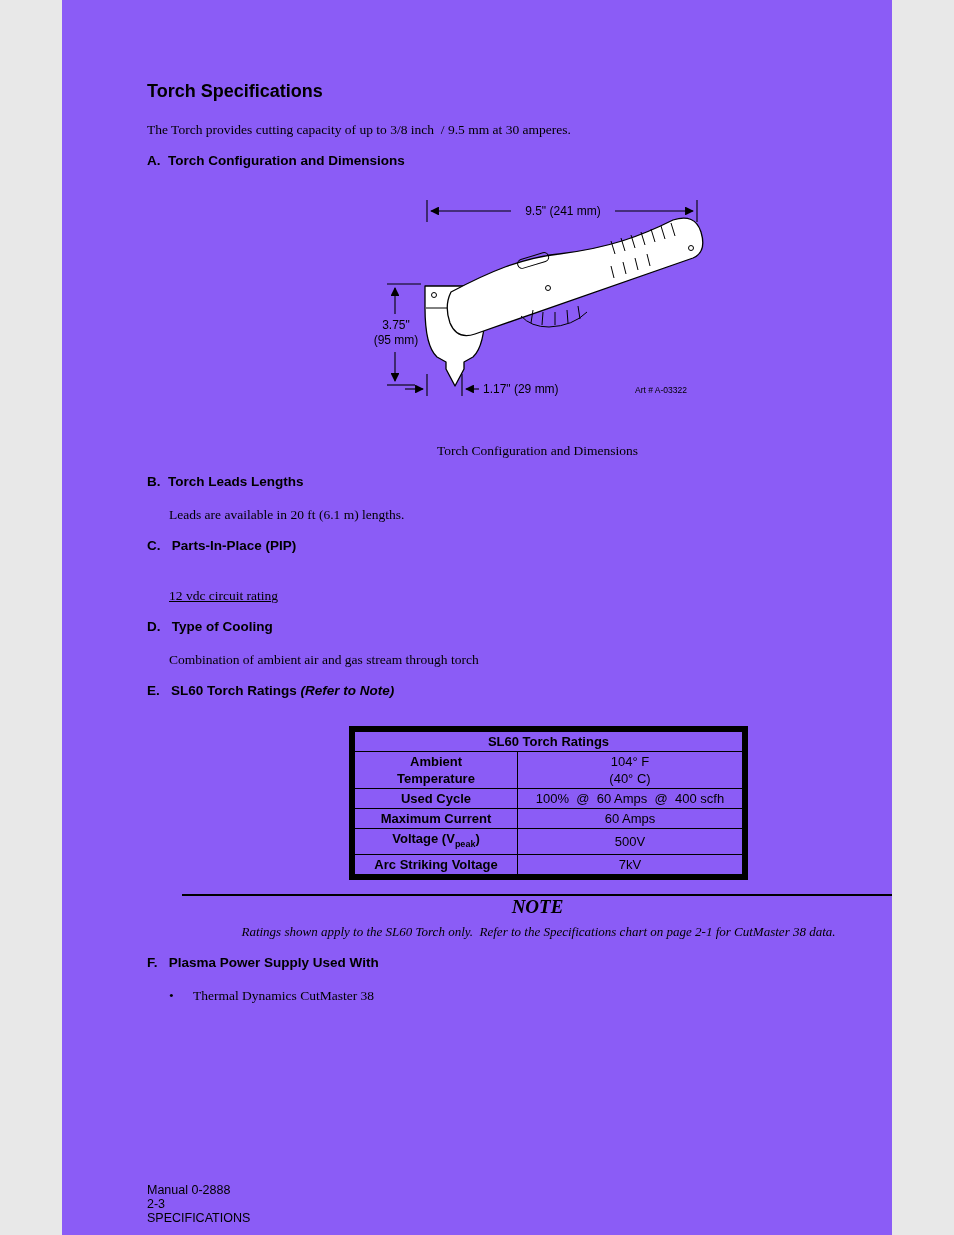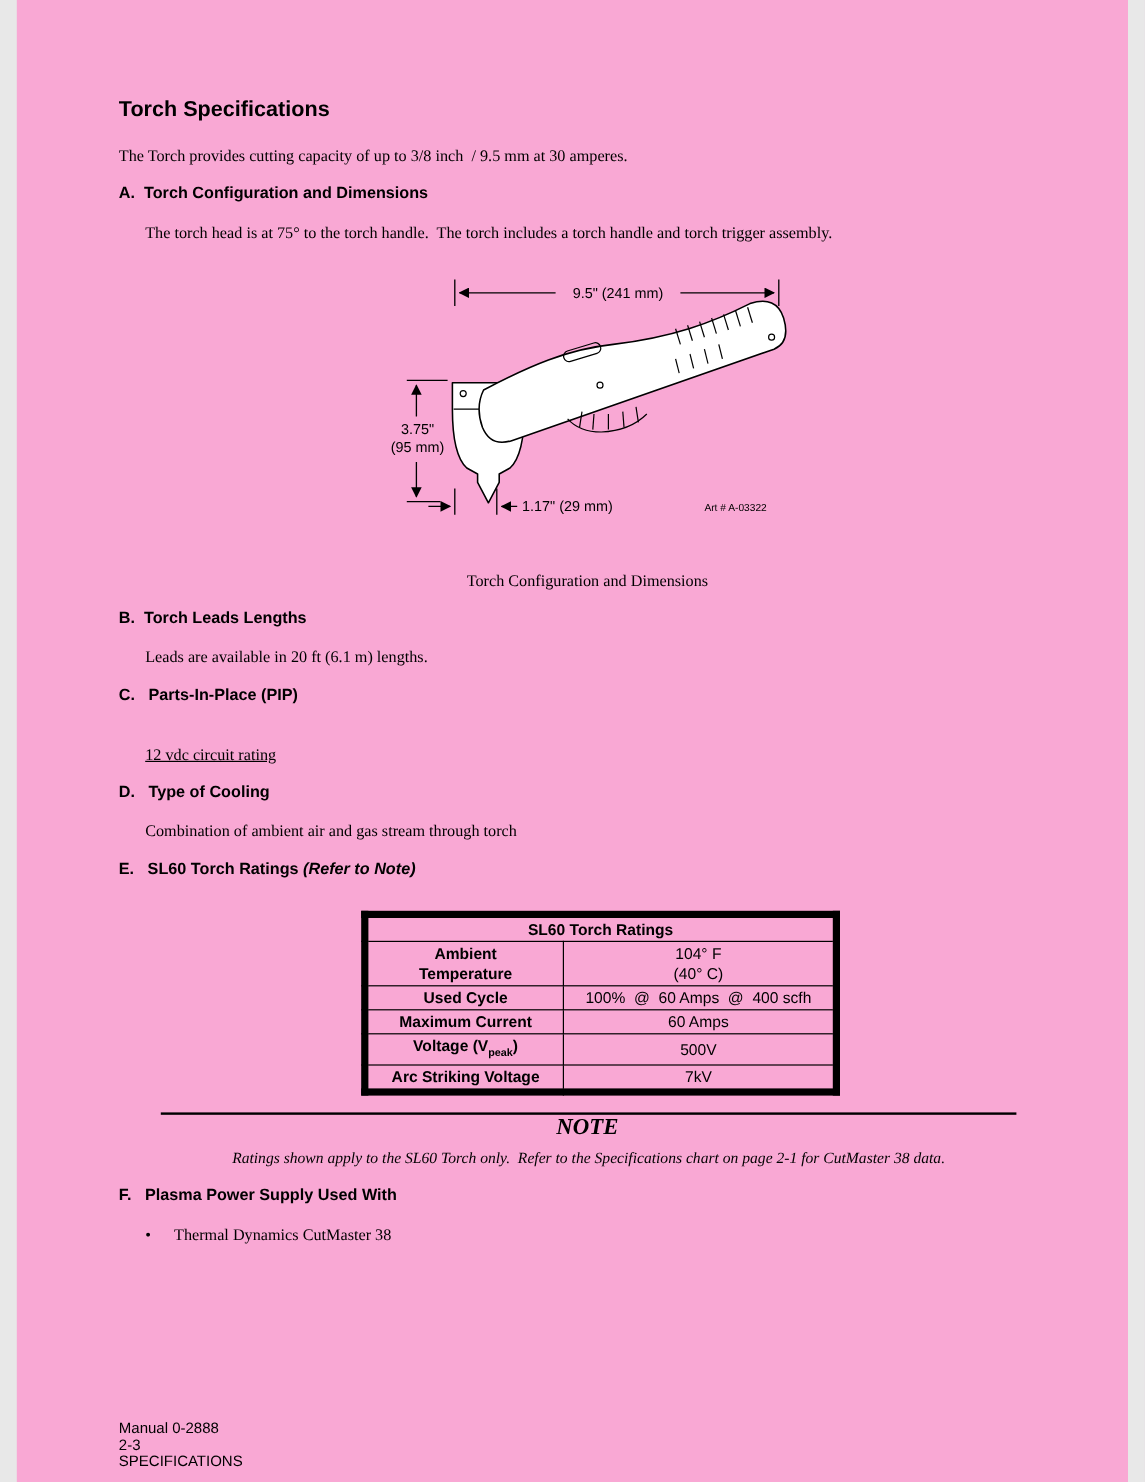--- a/index.html
+++ b/index.html
@@ -1,18 +1,18 @@
 <!DOCTYPE html>
 <html><head>
 <meta charset="utf-8">
 <style>
   html,body { margin:0; padding:0; background:#e8e8e8; }
   .page {
-    position:relative; width:926px; height:1235px; margin:0 auto;
-    background:#f9a8d4; color:#000;
+    position:relative; width:830px; height:1235px; margin:0 auto;
+    background:#8b5cf6; color:#000;
     font-family:"Liberation Serif", serif; overflow:hidden;
   }
   .content { position:absolute; left:85px; top:81px; width:781px; }
 
   h1.title { font-family:"Liberation Sans", sans-serif; font-size:18px; font-weight:bold; margin:0; line-height:20px; }
   p { margin:0; font-size:13.5px; line-height:15px; white-space:pre-wrap; }
   .intro { margin-top:21px; }
   h2.sec { font-family:"Liberation Sans", sans-serif; font-size:13.5px; font-weight:bold; margin:16px 0 0 0; line-height:15px; white-space:pre-wrap; }
   h2.sec .ital { font-style:italic; }
   .indent { margin-left:22px; margin-top:18px; }
@@ -50,21 +50,20 @@
 </head>
 <body>
 
 <div class="page">
   <div class="content">
 
     <h1 class="title">Torch Specifications</h1>
     <p class="intro">The Torch provides cutting capacity of up to 3/8 inch  / 9.5 mm at 30 amperes.</p>
 
     <h2 class="sec">A.  Torch Configuration and Dimensions</h2>
-    <p class="indent">The torch head is at 75° to the torch handle.  The torch includes a torch handle and torch trigger assembly.</p>
 
     <svg class="figure" width="382" height="215" viewBox="0 0 382 215" xmlns="http://www.w3.org/2000/svg">
       <defs>
         <marker id="arr" viewBox="0 0 10 10" refX="9" refY="5" markerWidth="8" markerHeight="8" orient="auto-start-reverse">
           <path d="M0,0 L10,5 L0,10 Z" fill="#000"></path>
         </marker>
       </defs>
 
       <g>
         <path class="torch" d="M66,90 L122,90 Q126,90 126,96 L126,112 Q126,150 114,161 L105,166 L105,173 L96,190 L87,173 L87,166 L78,161 Q66,150 66,112 Z"></path>

